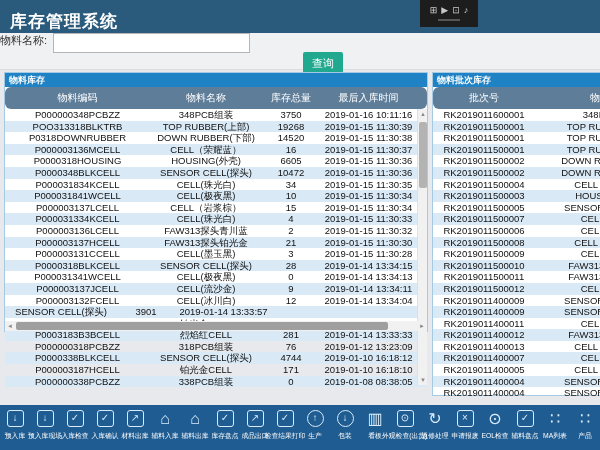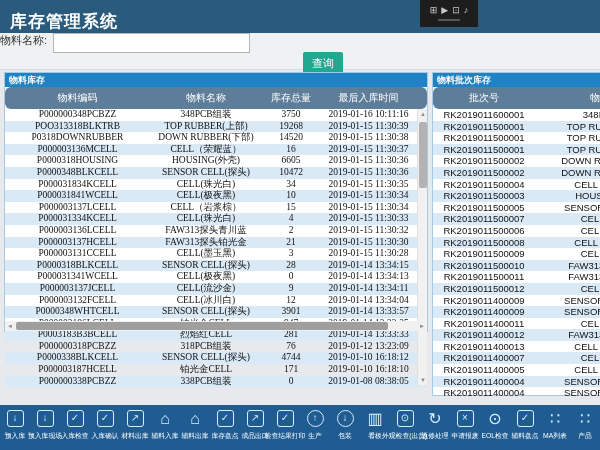--- a/index.html
+++ b/index.html
@@ -23,21 +23,21 @@
   .search-bar { height:37px; background:#f0f1f2; display:flex; align-items:flex-start;
                 border-bottom:1px solid #dcdcdc; }
   .search-label { font-size:11px; color:#333; }
   .search-input { width:197px; height:20px; border:1px solid #b5b5b5; margin-left:6px;
                   font-size:11px; padding:0 4px; background:#fff; }
   .search-btn { margin-left:53px; width:40px; height:22px; background:var(--button_bg,#21a98f);
                 color:#fff; font-size:11px; border:none; border-radius:2px; cursor:pointer;margin-top:19px; }
 
   
   .panel { position:absolute; top:72px; background:#fff; border:1px solid #a6c9e4; }
-  .panel.left  { left:4px;   width:424px; height:260px;font-family:Liberation Serif, serif; }
+  .panel.left  { left:4px;   width:424px; height:260px; }
   .panel.right { left:432px; width:262px; height:324px; }
 
   .panel-title { height:14px; background:var(--panel_title_bg,#1e82c4); color:#fff;
                  font-size:9px; font-weight:bold; line-height:14px; padding-left:4px; }
 
   .thead { display:flex; background:var(--table_header_bg,#5d7d99); color:#fff;
            height:22px; align-items:center; font-size:10px;border-radius:6px; }
   .thead .c, .row .c { text-align:center; overflow:hidden; white-space:nowrap; }
 
   .c1{width:145px;} .c2{width:112px;} .c3{width:58px;} .c4{width:97px;}
@@ -222,21 +222,20 @@
         </div>
 
         <div class="row">
           <div class="c c1">P000003132FCELL</div>
           <div class="c c2">CELL(冰川白)</div>
           <div class="c c3">12</div>
           <div class="c c4">2019-01-14 13:34:04</div>
         </div>
 
         <div class="row">
-          <div class="c c1">P0000348WHTCELL</div>
           <div class="c c2">SENSOR CELL(探头)</div>
           <div class="c c3">3901</div>
           <div class="c c4">2019-01-14 13:33:57</div>
         </div>
 
         <div class="row">
           <div class="c c1">P000003186LCELL</div>
           <div class="c c2">铂光金CELL</div>
           <div class="c c3">947</div>
           <div class="c c4">2019-01-14 13:33:35</div>

